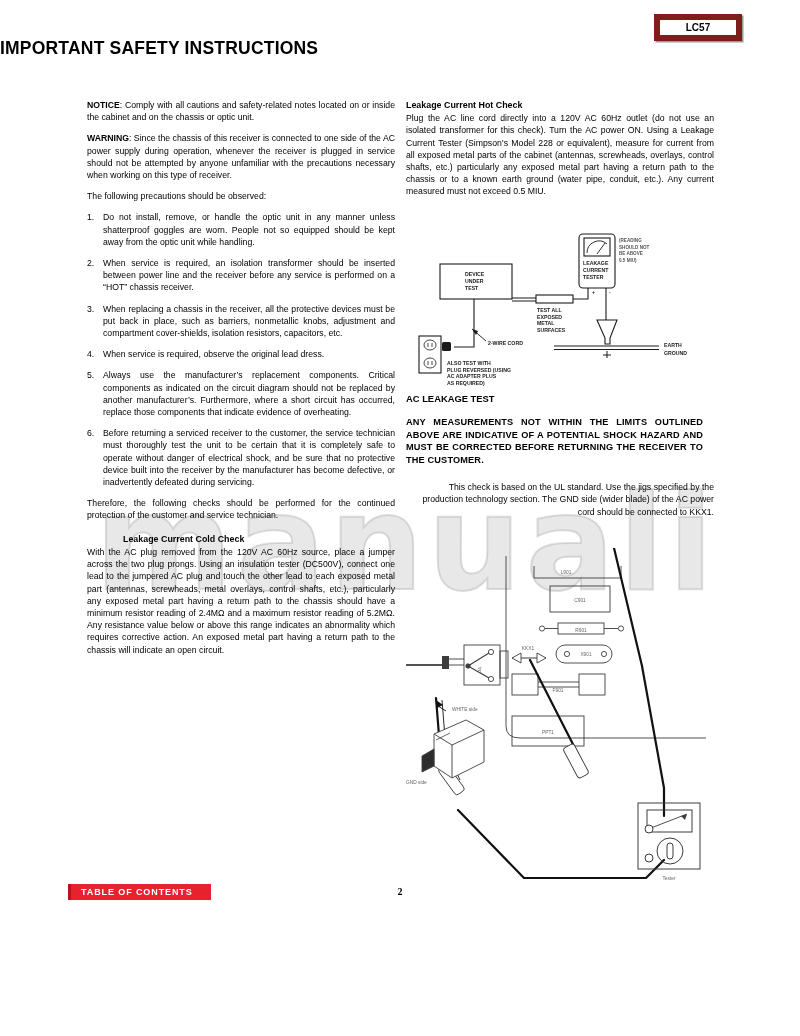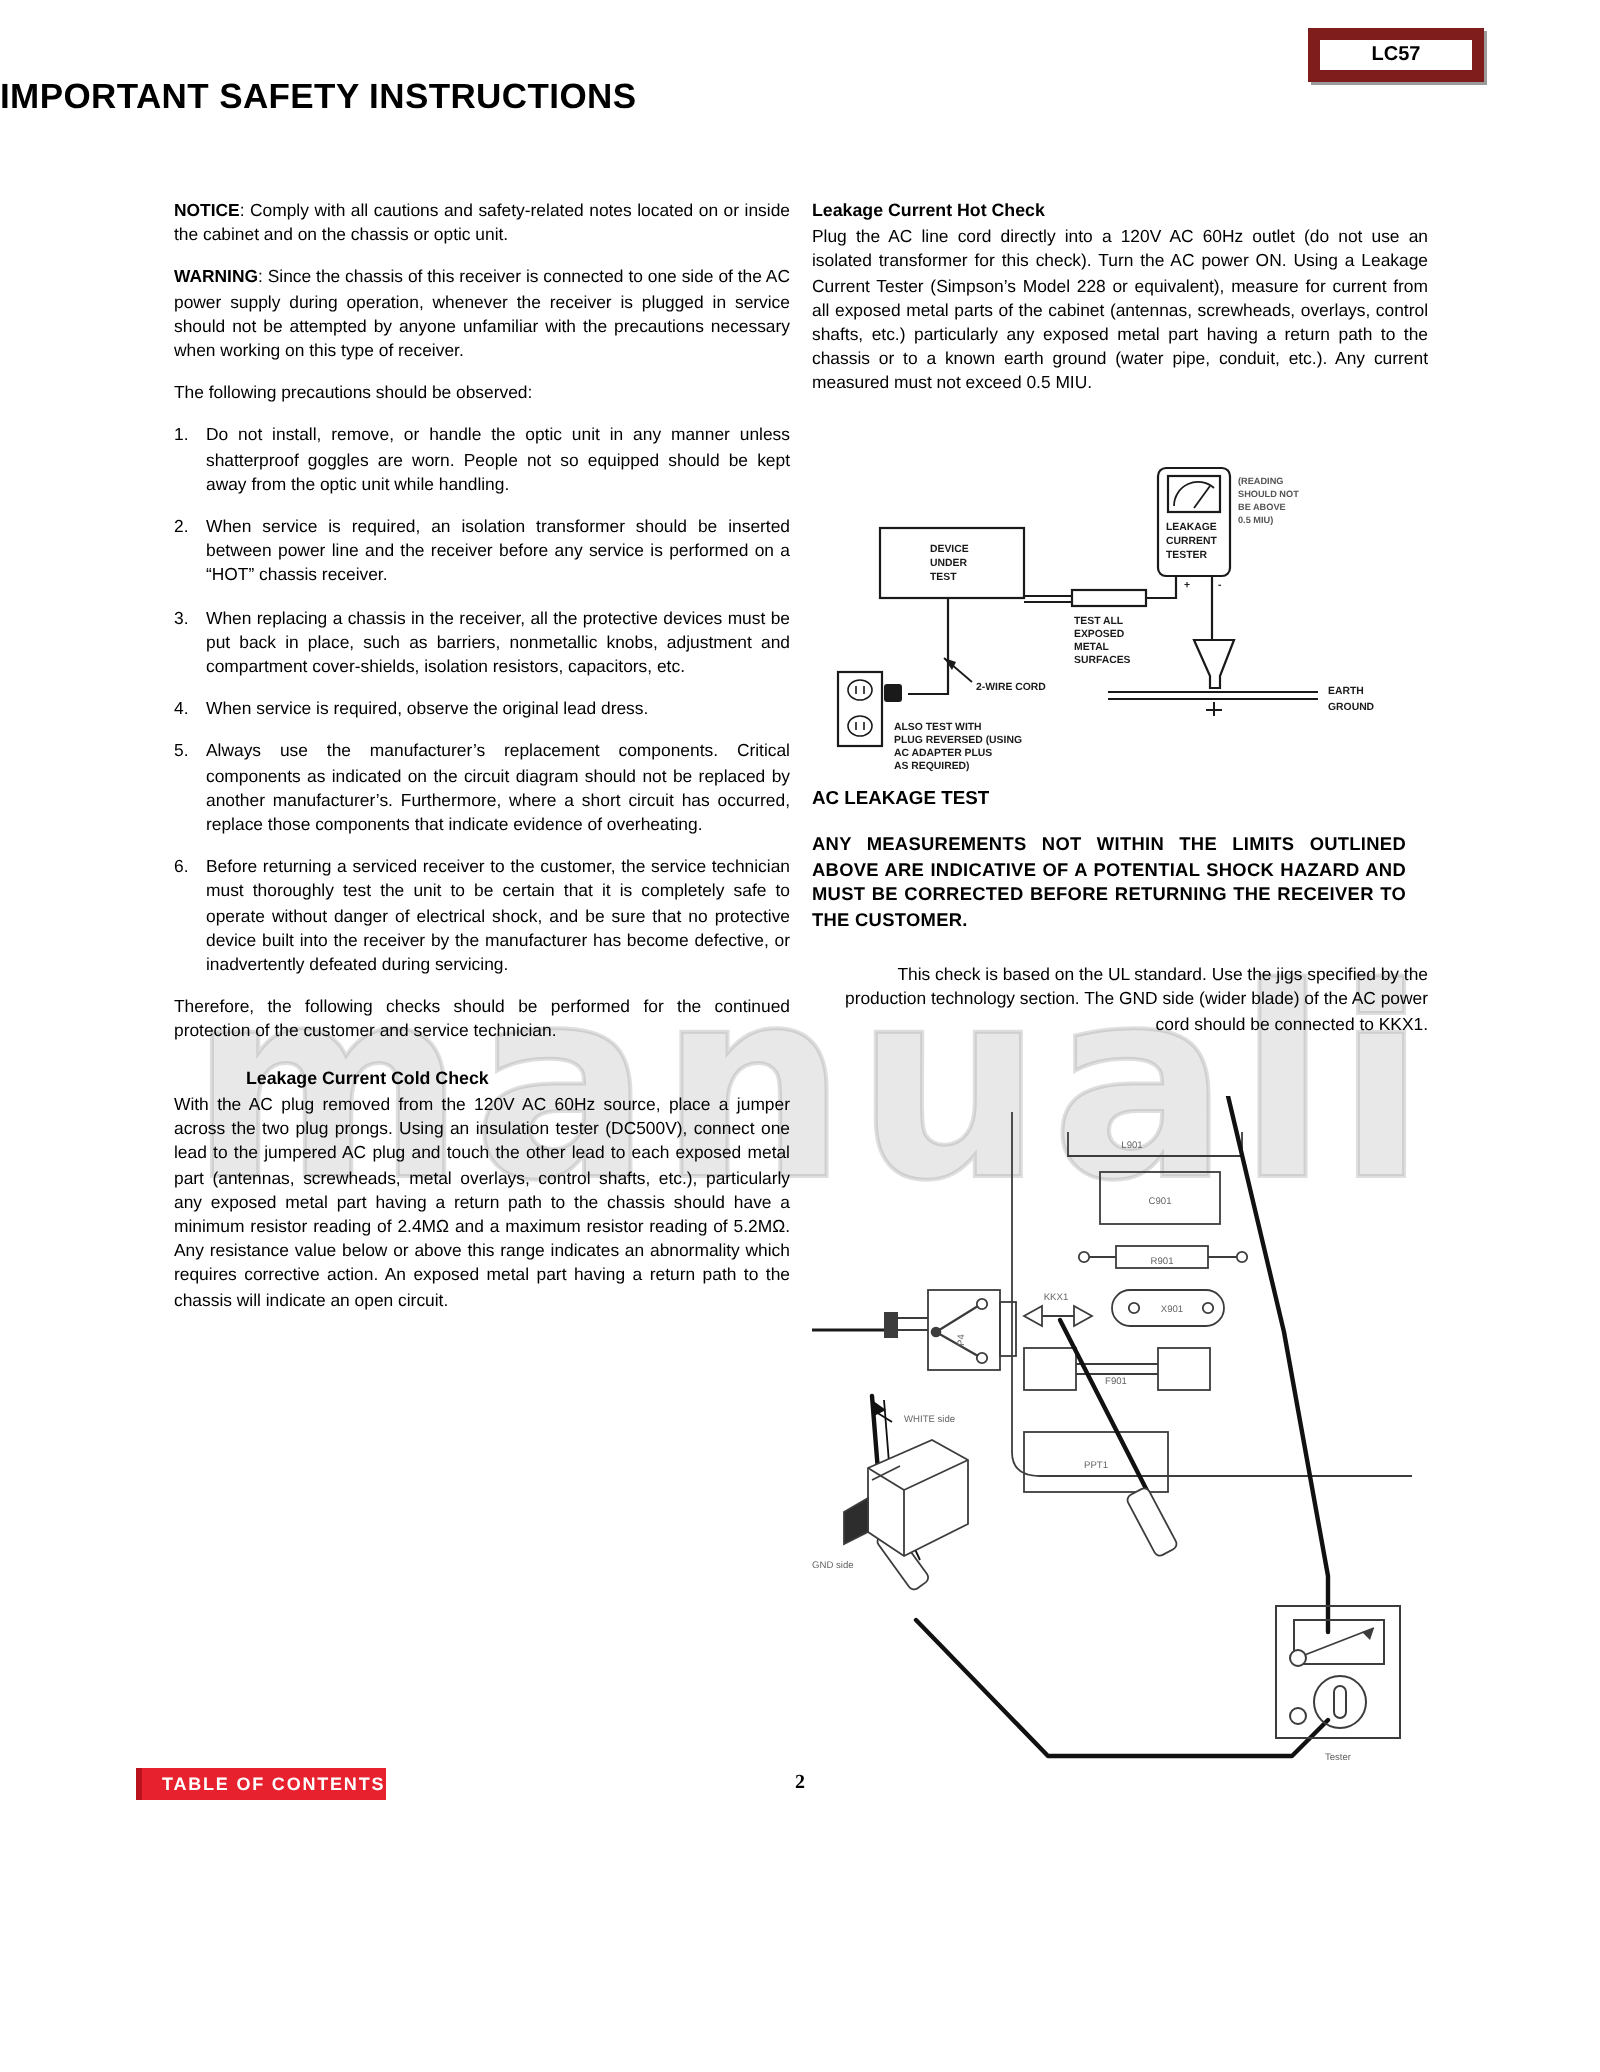--- a/index.html
+++ b/index.html
@@ -135,21 +135,21 @@
   
   #toc-button {
     position: absolute;
     left: 68px;
     top: 884px;
     background: #e8212e;
     color: #ffffff;
     font-size: 9px;
     font-weight: 700;
     letter-spacing: 0.9px;
-    padding: 3px 0 3px 10px;
+    padding: 3px 18px 3px 10px;
     border-left: 3px solid #b9121c;
     z-index: 6;
     cursor: pointer;
   }
   #page-number {
     position: absolute;
     left: 0;
     right: 0;
     top: 886px;
     text-align: center;

